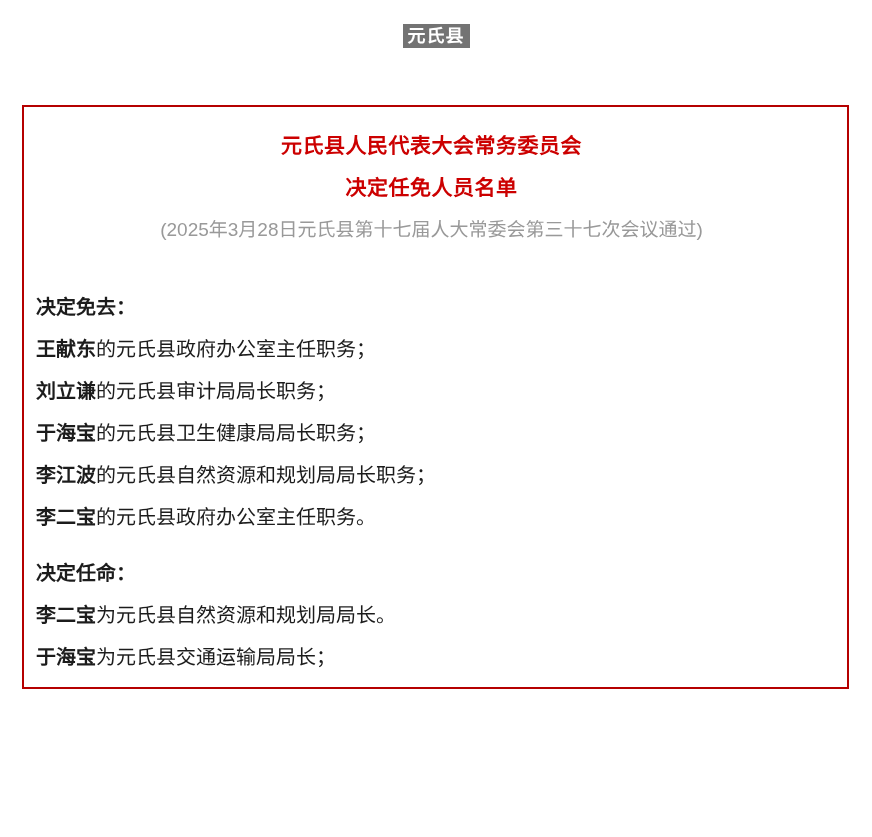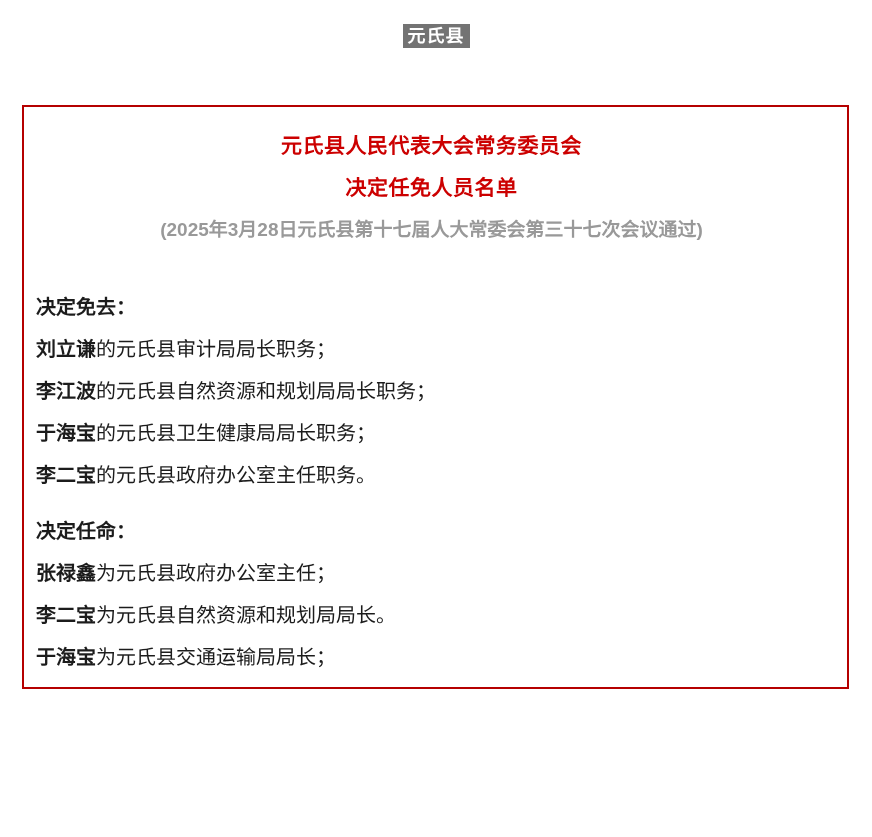--- a/index.html
+++ b/index.html
@@ -49,21 +49,21 @@
     line-height: 30px;
     font-weight: bold;
     color: #cc0000;
     text-align: center;
     letter-spacing: 0.5px;
   }
   .meeting-note {
     margin: 14px 0 0 0;
     font-size: 19px;
     line-height: 26px;
-    font-weight: bold;
+    font-weight: normal;
     color: #999999;
     text-align: center;
   }
   .doc-section { margin: 0; }
   .doc-section.first { margin-top: 50px; }
   .doc-section.second { margin-top: 28px; }
   .doc-line {
     font-size: 20px;
     line-height: 28px;
     margin: 0 0 14px 0;
@@ -84,34 +84,34 @@
 
   <h1 class="doc-title-1">元氏县人民代表大会常务委员会</h1>
 
   <h2 class="doc-title-2">决定任免人员名单</h2>
 
   <p class="meeting-note">(2025年3月28日元氏县第十七届人大常委会第三十七次会议通过)</p>
 
   <div class="doc-section first">
     <p class="doc-line section-heading">决定免去：</p>
 
+    <p class="doc-line"><span class="person-name">王献东</span><span>的元氏县政府办公室主任职务；</span></p>
 
     <p class="doc-line"><span class="person-name">刘立谦</span><span>的元氏县审计局局长职务；</span></p>
 
+    <p class="doc-line"><span class="person-name">于海宝</span><span>的元氏县卫生健康局局长职务；</span></p>
+
     <p class="doc-line"><span class="person-name">李江波</span><span>的元氏县自然资源和规划局局长职务；</span></p>
-
-    <p class="doc-line"><span class="person-name">于海宝</span><span>的元氏县卫生健康局局长职务；</span></p>
 
     <p class="doc-line"><span class="person-name">李二宝</span><span>的元氏县政府办公室主任职务。</span></p>
   </div>
 
   <div class="doc-section second">
     <p class="doc-line section-heading">决定任命：</p>
 
-    <p class="doc-line"><span class="person-name">张禄鑫</span><span>为元氏县政府办公室主任；</span></p>
 
 
 
     <p class="doc-line"><span class="person-name">李二宝</span><span>为元氏县自然资源和规划局局长。</span></p>
 
     <p class="doc-line"><span class="person-name">于海宝</span><span>为元氏县交通运输局局长；</span></p>
   </div>
 
 </div>
 

